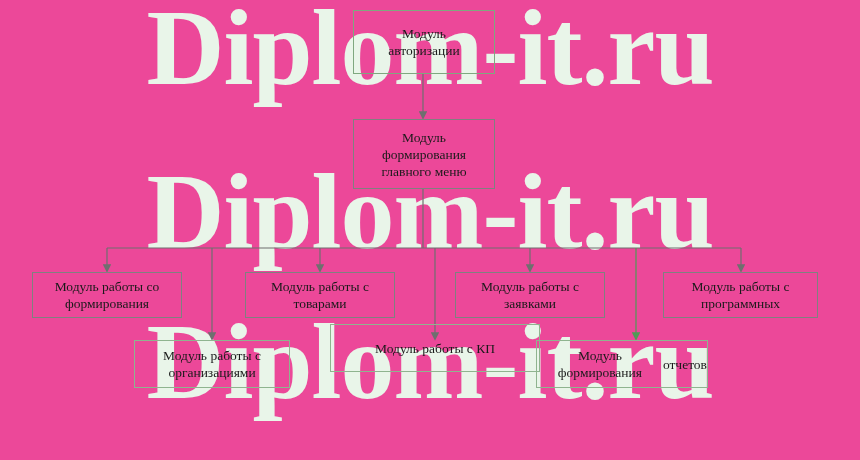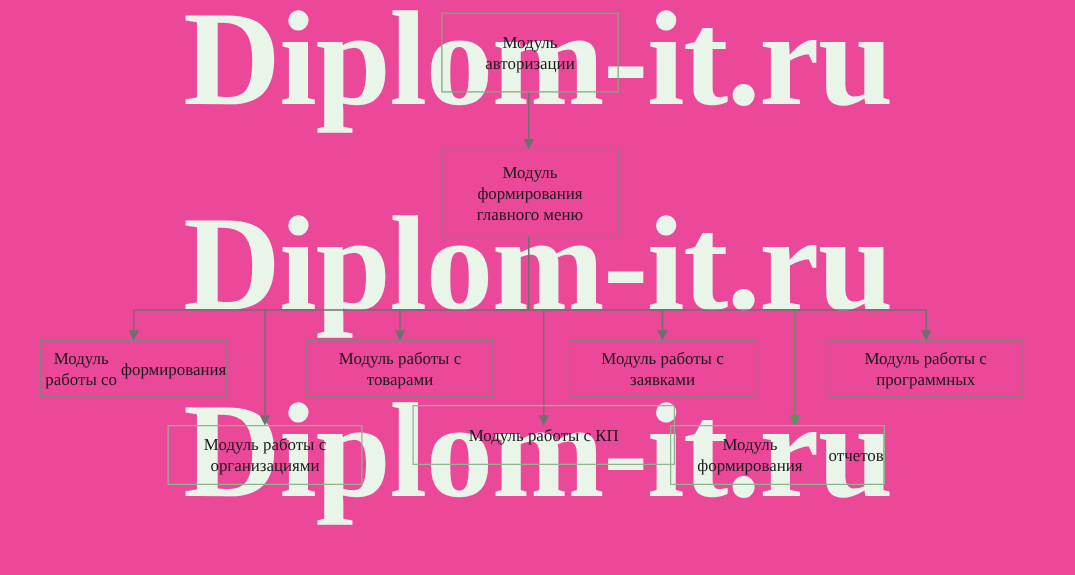--- a/index.html
+++ b/index.html
@@ -116,21 +116,21 @@
     <span>Модуль</span>
     <span>авторизации</span>
   </div>
 
   <div class="node" style="left:353px; top:119px; width:142px; height:70px; flex-direction:column;">
     <span>Модуль</span>
     <span>формирования</span>
     <span>главного меню</span>
   </div>
 
-  <div class="node" style="left:32px; top:272px; width:150px; height:46px; flex-direction:row;">
+  <div class="node" style="left:32px; top:272px; width:150px; height:46px; flex-direction:column;">
     <span>Модуль работы со</span>
     <span>формирования</span>
   </div>
 
   <div class="node" style="left:245px; top:272px; width:150px; height:46px; flex-direction:column;">
     <span>Модуль работы с</span>
     <span>товарами</span>
   </div>
 
   <div class="node" style="left:455px; top:272px; width:150px; height:46px; flex-direction:column;">

